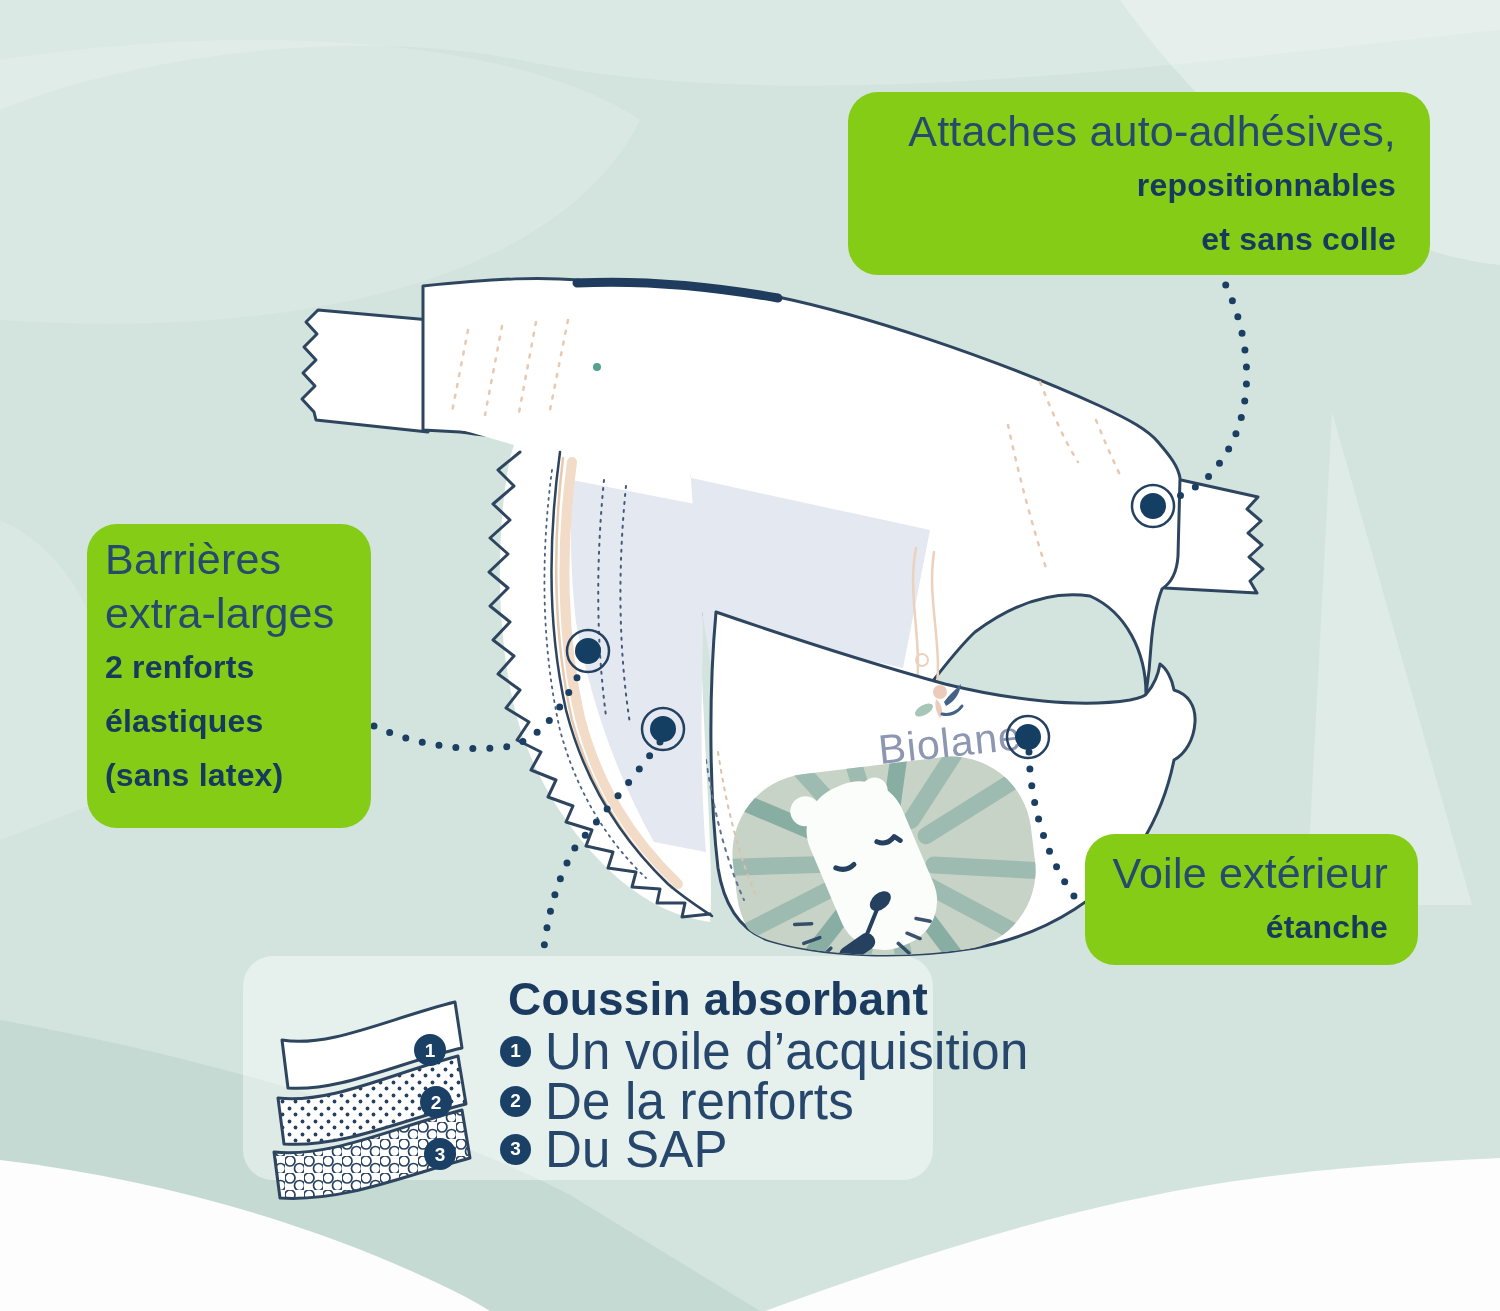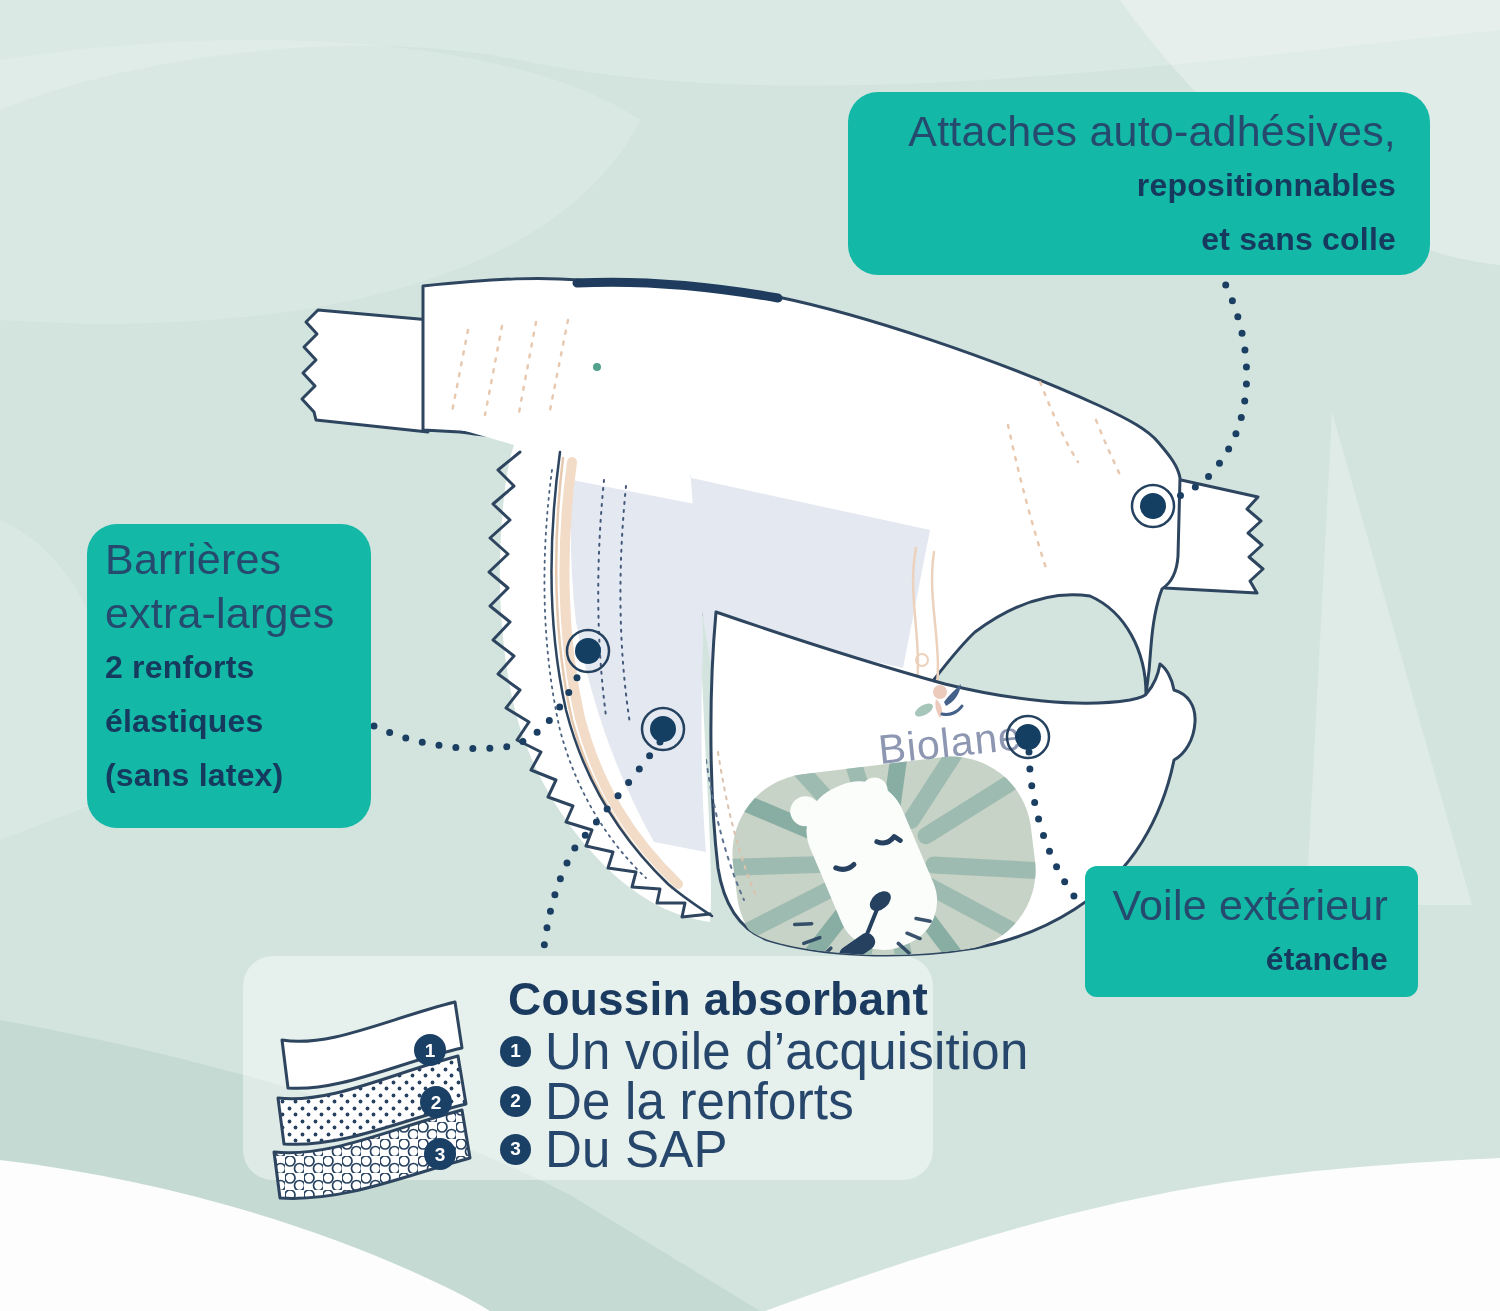--- a/index.html
+++ b/index.html
@@ -4,28 +4,28 @@
 <style>
   html,body{margin:0;padding:0;background:#b9cdc7;}
   .stage{
     position:relative;width:1500px;height:1311px;overflow:hidden;
     background:#d3e4de;
     font-family:"Liberation Sans", sans-serif;
     -webkit-font-smoothing:antialiased;
   }
   .stage svg.art{position:absolute;left:0;top:0;width:1500px;height:1311px;display:block;}
   .bubble{
-    position:absolute;background:#14b8a6;border-radius:30px;
+    position:absolute;background:#84cc16;border-radius:30px;
     color:#254a6e;box-sizing:border-box;
   }
   .bubble .ln{display:block;line-height:54px;font-size:43px;letter-spacing:.2px;}
   .bubble .b{font-weight:700;color:#16395e;font-size:32px;}
   .bubble.attaches{left:848px;top:92px;width:582px;height:183px;padding:12px 34px 0 30px;text-align:right;}
   .bubble.barrieres{left:87px;top:524px;width:284px;height:304px;padding:8px 18px 0 18px;text-align:left;}
-  .bubble.voile{left:1085px;top:866px;width:333px;height:131px;padding:12px 30px 0 20px;text-align:right;border-radius:12px;}
+  .bubble.voile{left:1085px;top:834px;width:333px;height:131px;padding:12px 30px 0 20px;text-align:right;}
   .coussin-title{
     position:absolute;left:508px;top:972px;font-size:46px;font-weight:700;color:#1b3a5f;letter-spacing:.2px;
   }
   .citem{position:absolute;left:500px;height:42px;display:flex;align-items:center;gap:14px;}
   .citem.i0{top:1030px;}
   .citem.i1{top:1080px;}
   .citem.i2{top:1128px;}
   .cbadge{
     width:31px;height:31px;border-radius:50%;background:#1b4066;color:#ffffff;
     font-size:19px;font-weight:700;display:flex;align-items:center;justify-content:center;flex:0 0 31px;

